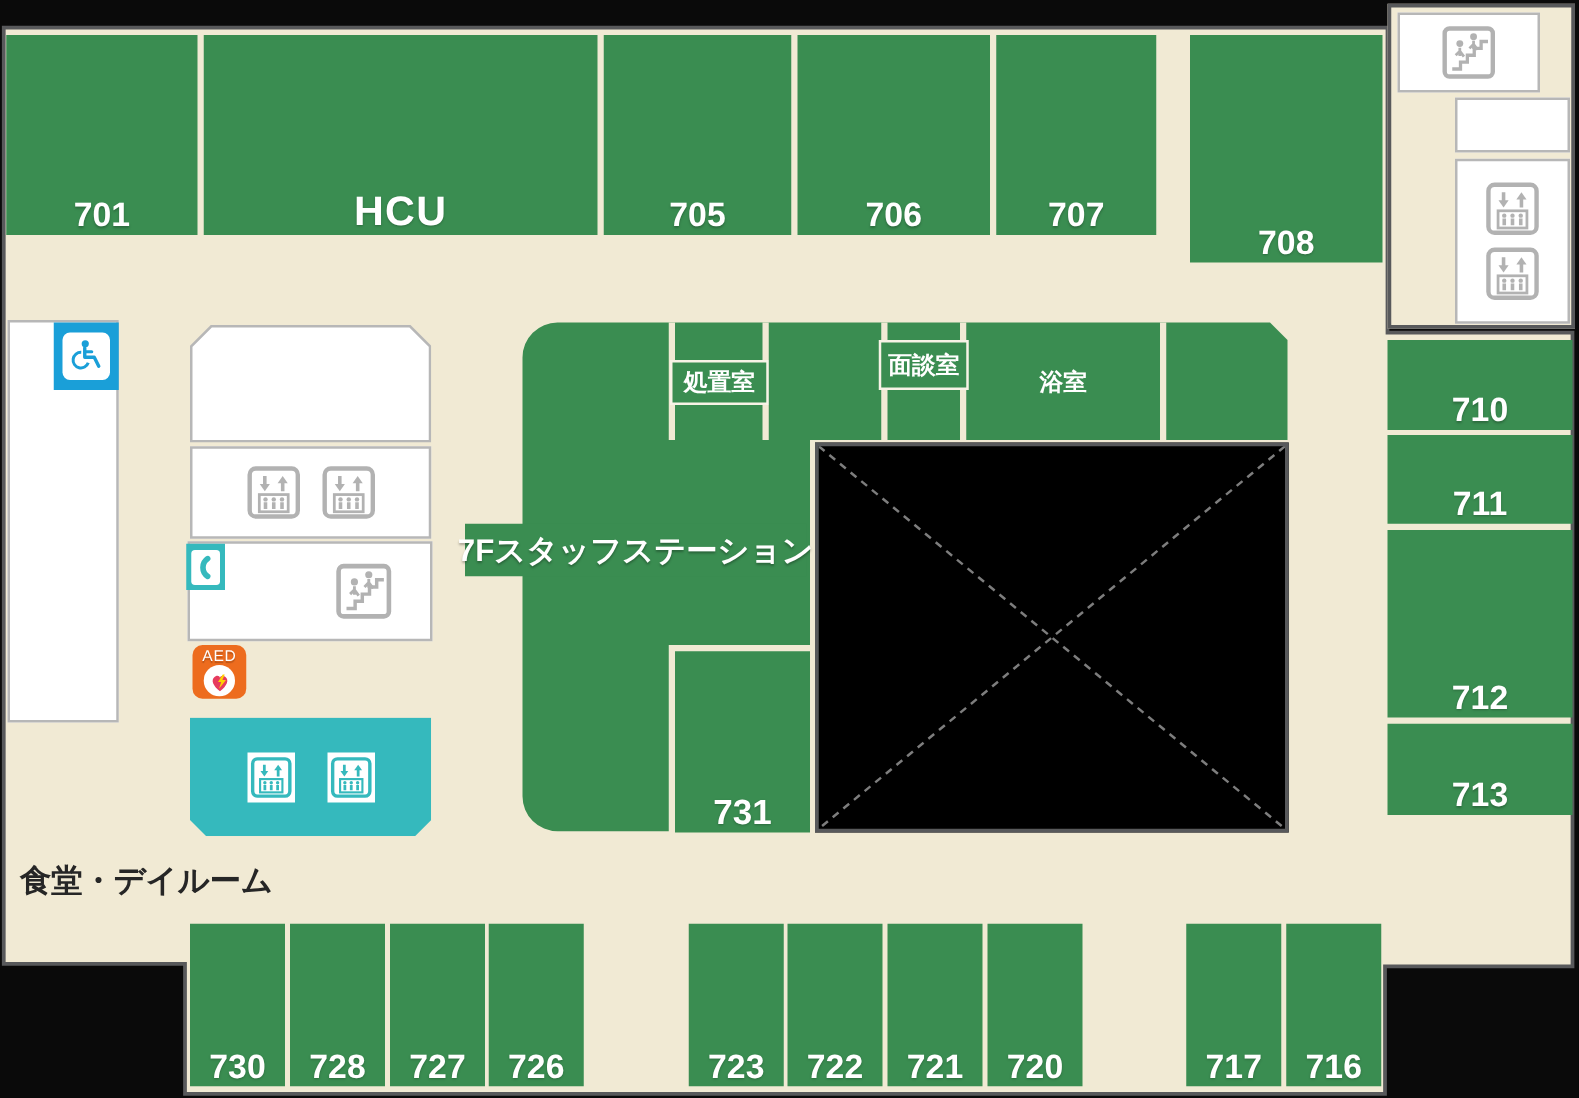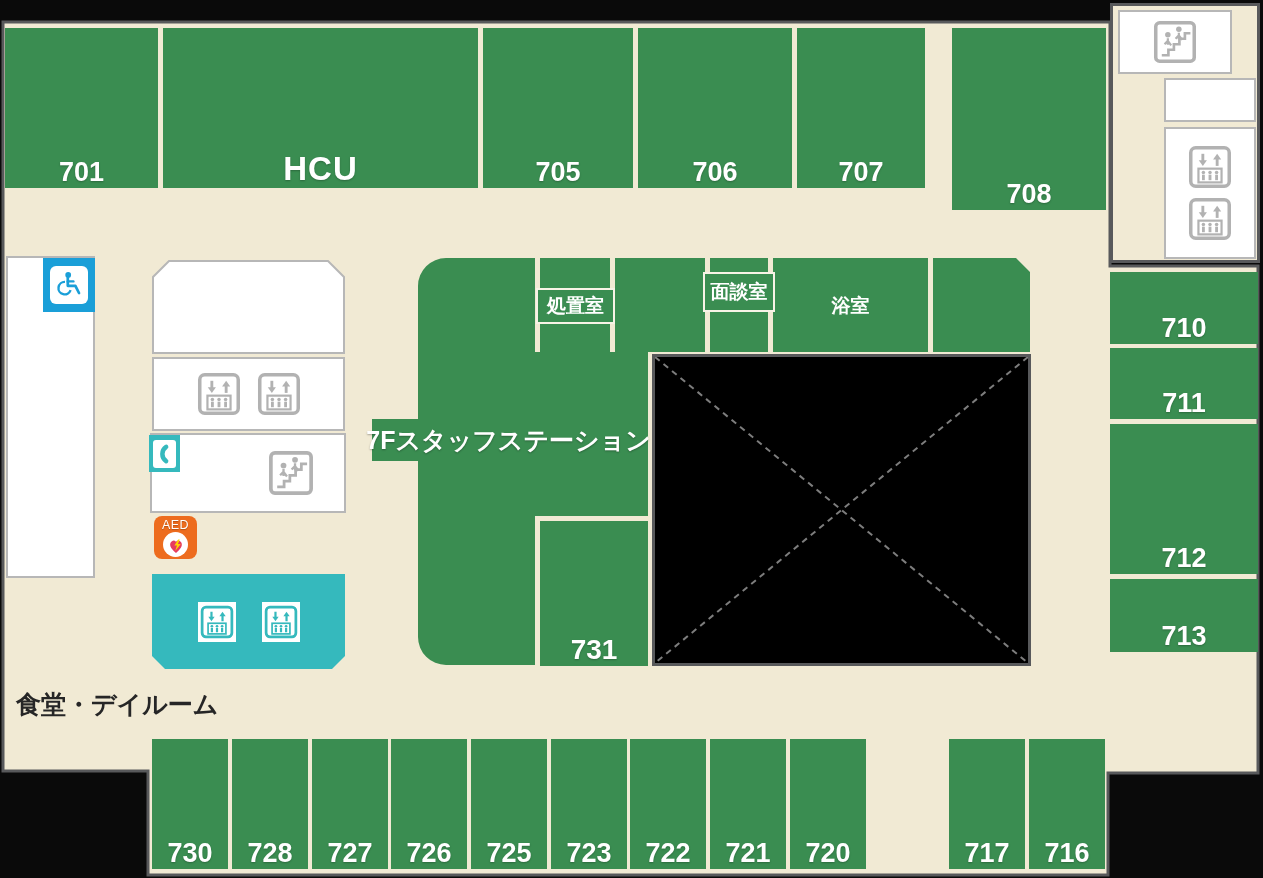--- a/index.html
+++ b/index.html
@@ -155,23 +155,20 @@
     </div>
   <div class="abs room fs-big" style="left:232px;top:739px;width:76px;height:130px">
       <span class="lbl">728</span>
     </div>
   <div class="abs room fs-big" style="left:312px;top:739px;width:76px;height:130px">
       <span class="lbl">727</span>
     </div>
   <div class="abs room fs-big" style="left:391px;top:739px;width:76px;height:130px">
       <span class="lbl">726</span>
     </div>
-  <div class="abs room fs-big" style="left:471px;top:739px;width:76px;height:130px">
-      <span class="lbl">725</span>
-    </div>
   <div class="abs room fs-big" style="left:551px;top:739px;width:76px;height:130px">
       <span class="lbl">723</span>
     </div>
   <div class="abs room fs-big" style="left:630px;top:739px;width:76px;height:130px">
       <span class="lbl">722</span>
     </div>
   <div class="abs room fs-big" style="left:710px;top:739px;width:76px;height:130px">
       <span class="lbl">721</span>
     </div>
   <div class="abs room fs-big" style="left:790px;top:739px;width:76px;height:130px">

